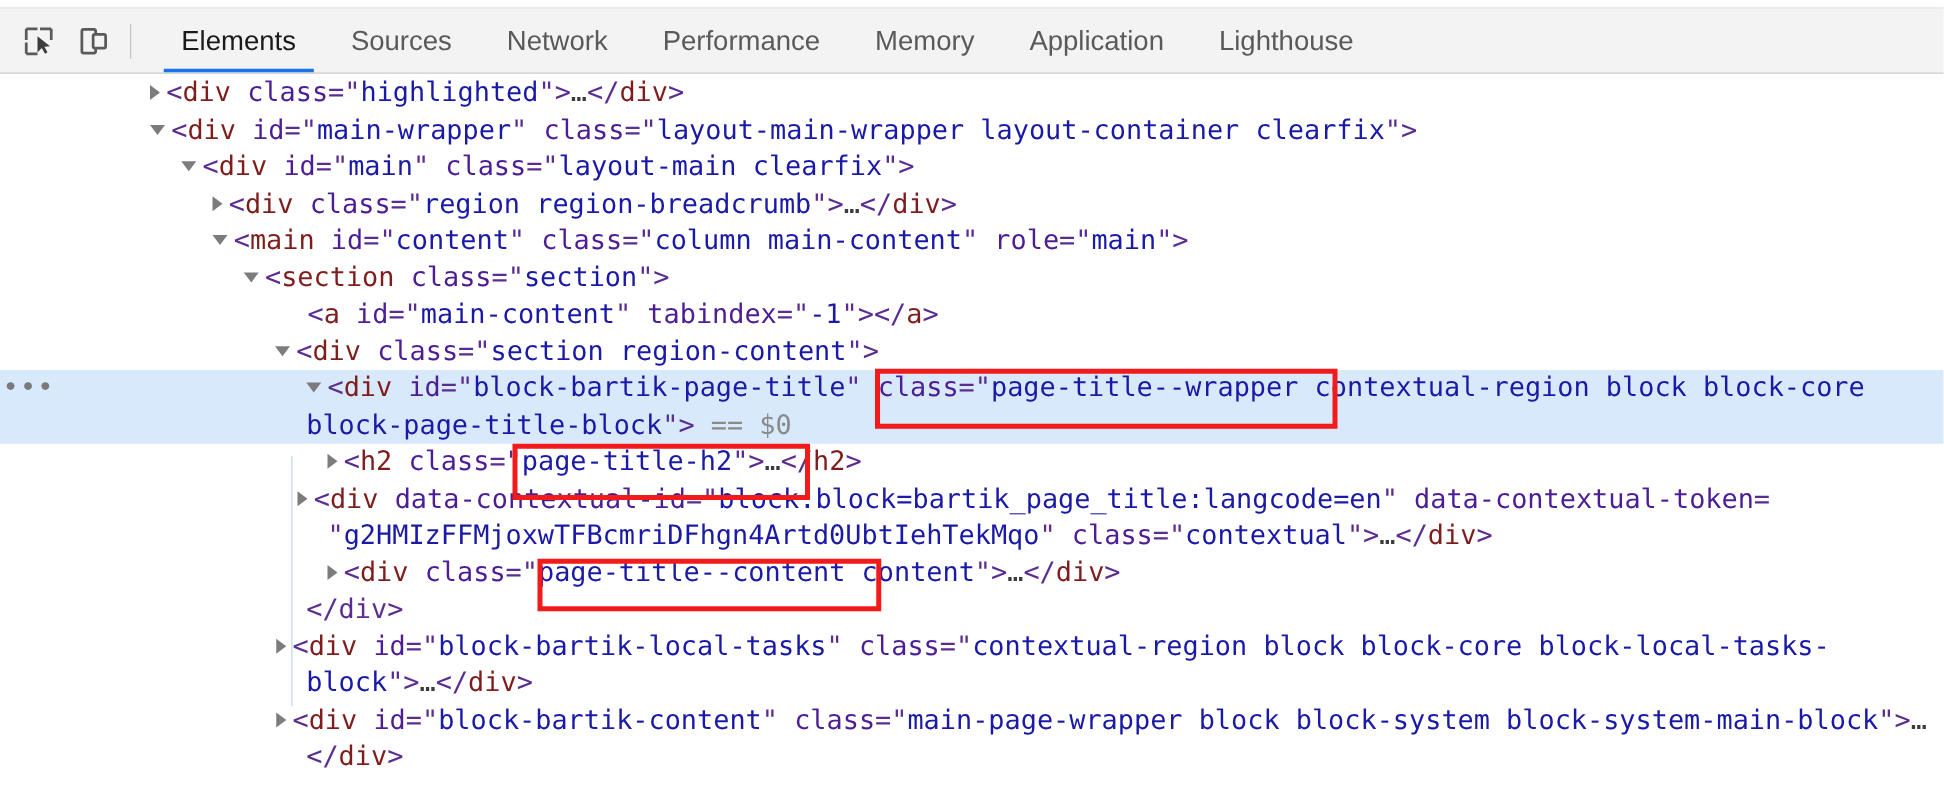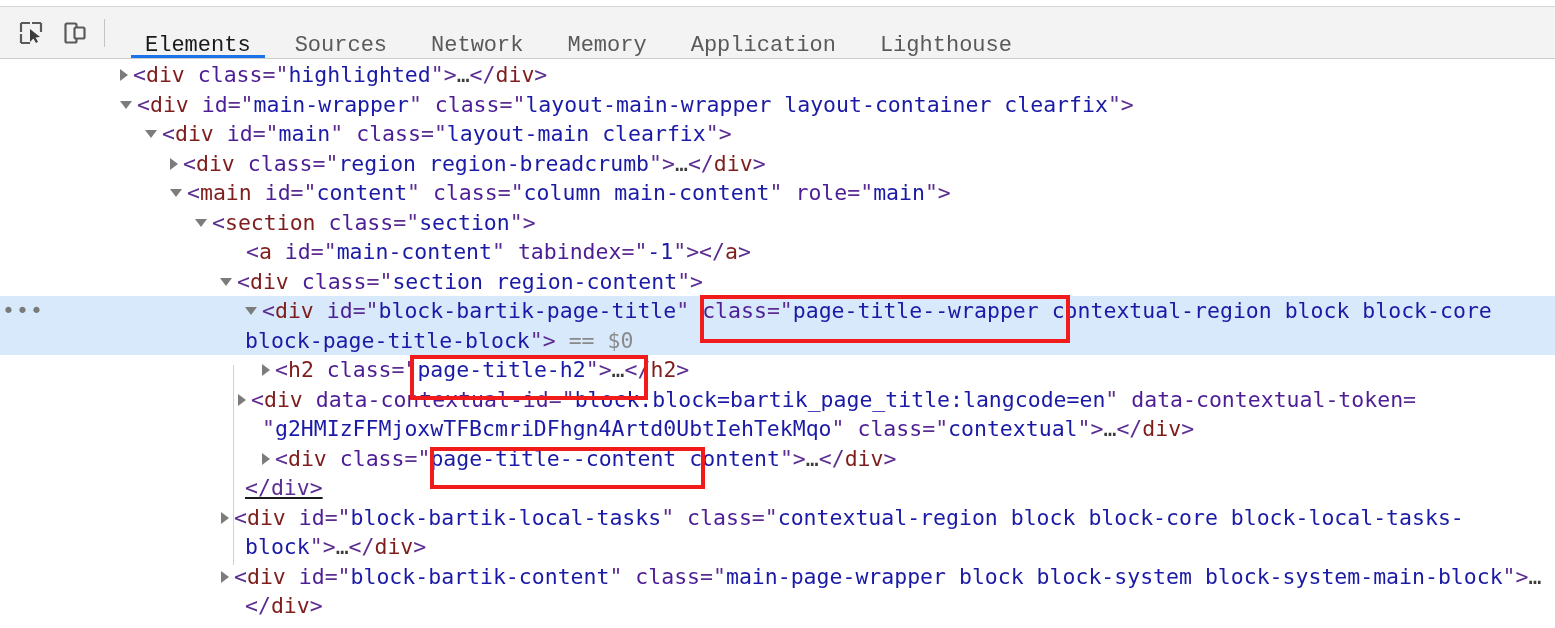--- a/index.html
+++ b/index.html
@@ -44,23 +44,23 @@
     display:flex; align-items:center; justify-content:center;
     border-radius:3px; cursor:pointer;
   }
   .ticon svg { display:block; }
   .vsep {
     width:1px; height:28px; background:#c4c4c4; align-self:center; margin:0 10px 0 2px;
   }
   .tabs { display:flex; align-items:stretch; flex:1; overflow:hidden; }
   .tab {
     position:relative;
-    display:flex; align-items:flex-end;
+    display:flex; align-items:center;
     padding:0 22px;
-    font-family:Liberation Mono, monospace;
+    font-family:Liberation Sans, sans-serif;
     font-size:22px; color:#5a5a5a;
     white-space:nowrap; cursor:pointer;
   }
   .tab.active { color:#1a1a1a; }
   .tab.active::after {
     content:""; position:absolute; left:8px; right:8px; bottom:0;
     height:3px; background:#1a73e8;
   }
 
   
@@ -149,20 +149,23 @@
       <div class="tab active">
           <span>Elements</span>
         </div>
       <div class="tab">
           <span>Sources</span>
         </div>
       <div class="tab">
           <span>Network</span>
         </div>
       <div class="tab">
+          <span>Performance</span>
+        </div>
+      <div class="tab">
           <span>Memory</span>
         </div>
       <div class="tab">
           <span>Application</span>
         </div>
       <div class="tab">
           <span>Lighthouse</span>
         </div>
     </div>
   </div>
@@ -188,21 +191,21 @@
     <div class="row" style="padding-left:220px;"><span class="arrow open"></span><span class="punct">&lt;</span><span class="tag">div</span> <span class="attr">class</span><span class="punct">="</span><span class="val">section region-content</span><span class="punct">"&gt;</span></div>
 
     <div class="row sel" style="padding-left:245px; white-space:normal; padding-right:6px;"><span class="dots">•••</span><span class="arrow open"></span><span class="punct">&lt;</span><span class="tag">div</span> <span class="attr">id</span><span class="punct">="</span><span class="val">block-bartik-page-title</span><span class="punct">"</span> <span class="attr">class</span><span class="punct">="</span><span class="val">page-title--wrapper</span><span class="val"> contextual-region block block-core block-page-title-block</span><span class="punct">"&gt;</span> <span class="dollar">== $0</span></div>
 
     <div class="row" style="padding-left:262px;"><span class="arrow"></span><span class="punct">&lt;</span><span class="tag">h2</span> <span class="attr">class</span><span class="punct">="</span><span class="val">page-title-h2</span><span class="punct">"&gt;</span><span class="ellip">…</span><span class="punct">&lt;/</span><span class="tag">h2</span><span class="punct">&gt;</span></div>
 
     <div class="row" style="padding-left:262px; white-space:normal; text-indent:-24px; padding-right:6px;"><span class="arrow"></span><span class="punct">&lt;</span><span class="tag">div</span> <span class="attr">data-contextual-id</span><span class="punct">="</span><span class="val">block:block=bartik_page_title:langcode=en</span><span class="punct">"</span> <span class="attr">data-contextual-token</span><span class="punct">=</span><br><span class="punct">"</span><span class="val">g2HMIzFFMjoxwTFBcmriDFhgn4Artd0UbtIehTekMqo</span><span class="punct">"</span> <span class="attr">class</span><span class="punct">="</span><span class="val">contextual</span><span class="punct">"&gt;</span><span class="ellip">…</span><span class="punct">&lt;/</span><span class="tag">div</span><span class="punct">&gt;</span></div>
 
     <div class="row" style="padding-left:262px;"><span class="arrow"></span><span class="punct">&lt;</span><span class="tag">div</span> <span class="attr">class</span><span class="punct">="</span><span class="val">page-title--content</span><span class="val"> content</span><span class="punct">"&gt;</span><span class="ellip">…</span><span class="punct">&lt;/</span><span class="tag">div</span><span class="punct">&gt;</span></div>
 
-    <div class="row" style="padding-left:245px;text-decoration:underline;"><span class="punct">&lt;/div&gt;</span></div>
+    <div class="row" style="padding-left:245px;"><span class="punct">&lt;/div&gt;</span></div>
 
     <div class="row" style="padding-left:245px; white-space:normal; text-indent:-24px; padding-right:6px;"><span class="arrow"></span><span class="punct">&lt;</span><span class="tag">div</span> <span class="attr">id</span><span class="punct">="</span><span class="val">block-bartik-local-tasks</span><span class="punct">"</span> <span class="attr">class</span><span class="punct">="</span><span class="val">contextual-region block block-core block-local-tasks-block</span><span class="punct">"&gt;</span><span class="ellip">…</span><span class="punct">&lt;/</span><span class="tag">div</span><span class="punct">&gt;</span></div>
 
     <div class="row" style="padding-left:245px; white-space:normal; text-indent:-24px; padding-right:6px;"><span class="arrow"></span><span class="punct">&lt;</span><span class="tag">div</span> <span class="attr">id</span><span class="punct">="</span><span class="val">block-bartik-content</span><span class="punct">"</span> <span class="attr">class</span><span class="punct">="</span><span class="val">main-page-wrapper block block-system block-system-main-block</span><span class="punct">"&gt;</span><span class="ellip">…</span><span class="punct">&lt;/</span><span class="tag">div</span><span class="punct">&gt;</span></div>
 
   </div>
 
   <div class="redbox" style="left:700px; top:295px; width:370px; height:48px;"></div>
   <div class="redbox" style="left:410px; top:355px; width:238px; height:45px;"></div>
   <div class="redbox" style="left:430px; top:447px; width:275px; height:42px;"></div>

